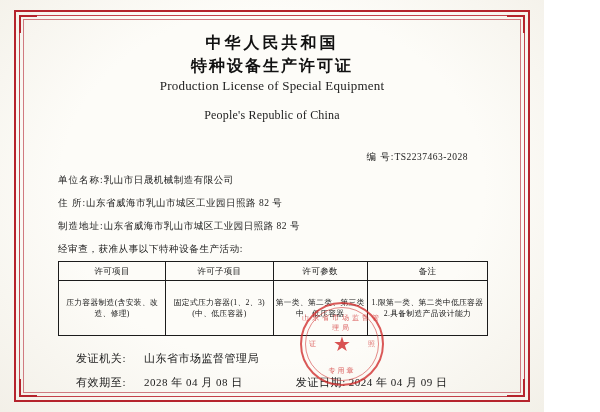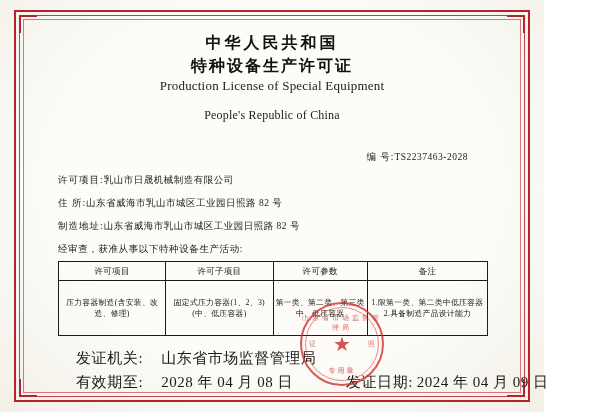--- a/index.html
+++ b/index.html
@@ -181,21 +181,21 @@
   }
   col.c1 { width: 25%; }
   col.c2 { width: 25%; }
   col.c3 { width: 22%; }
   col.c4 { width: 28%; }
 
   
   .footer {
     margin-top: 14px;
     padding-left: 46px;
-    font-size: 15px;
+    font-size: 11px;
     color: #1a1a1a;
     position: relative;
   }
   .footer-row {
     display: flex;
     align-items: baseline;
     line-height: 16px;
     margin-bottom: 8px;
   }
   .footer-label {
@@ -293,21 +293,21 @@
     </div>
 
     <div class="fields">
 
       <div class="field-row right">
         <span class="field-label">编  号:</span>
         <span class="field-value">TS2237463-2028</span>
       </div>
 
       <div class="field-row">
-        <span class="field-label">许可项目:</span>
+        <span class="field-label">单位名称:</span>
         <span class="field-value">乳山市日晟机械制造有限公司</span>
       </div>
 
       <div class="field-row">
         <span class="field-label">住    所:</span>
         <span class="field-value">山东省威海市乳山市城区工业园日照路 82 号</span>
       </div>
 
       <div class="field-row">
         <span class="field-label">制造地址:</span>

